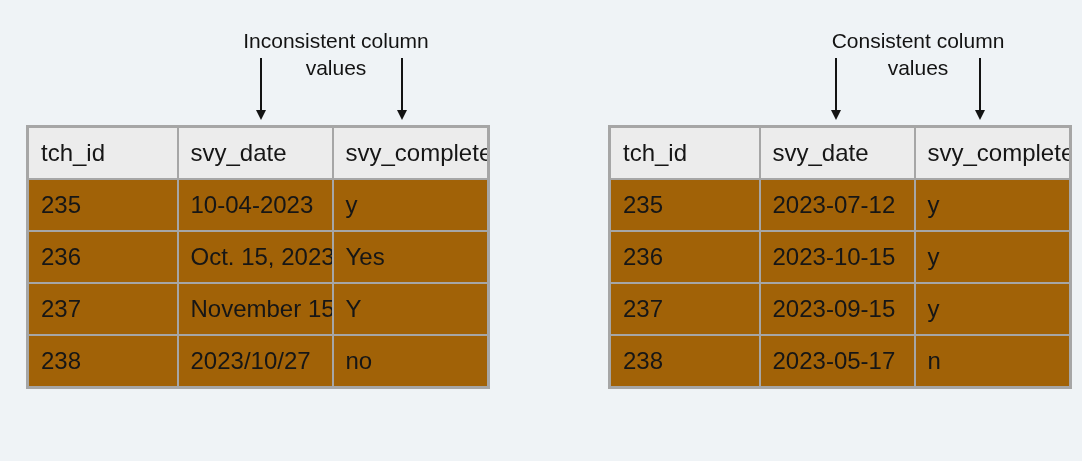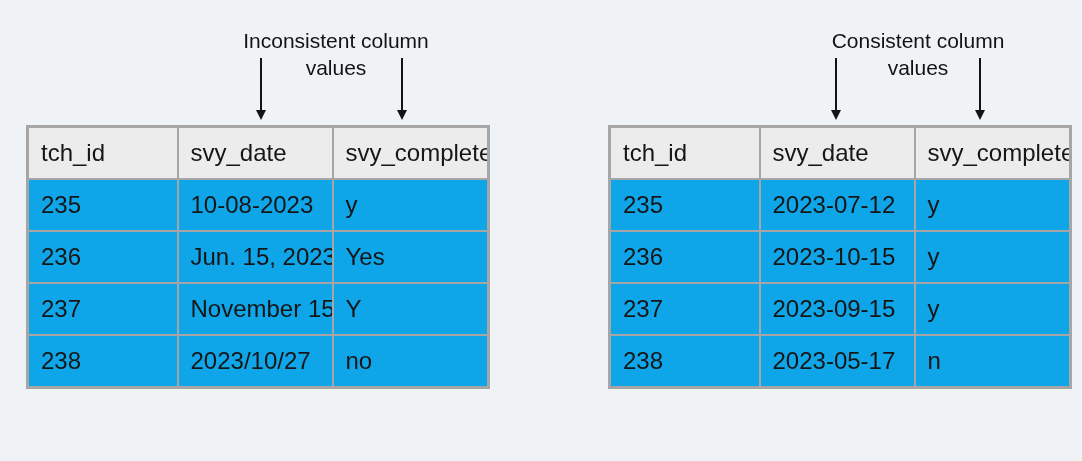--- a/index.html
+++ b/index.html
@@ -84,21 +84,21 @@
     font-size: 24px;
     font-weight: 400;
     white-space: nowrap;
     overflow: hidden;
   }
   .dtable th {
     background: #ececec;
     height: 52px;
   }
   .dtable td {
-    background: #0ea5e9;
+    background: #a16207;
     height: 38px;
   }
 </style>
 </head>
 <body>
 
 <section class="panel" id="panel-inconsistent">
 
   <div class="annotation">
     <span>Inconsistent column</span><br>
@@ -123,26 +123,26 @@
     <thead>
       <tr>
         <th>tch_id</th>
         <th>svy_date</th>
         <th>svy_complete</th>
       </tr>
     </thead>
     <tbody>
       <tr>
         <td>235</td>
-        <td>10-08-2023</td>
+        <td>10-04-2023</td>
         <td>y</td>
       </tr>
       <tr>
         <td>236</td>
-        <td>Jun. 15, 2023</td>
+        <td>Oct. 15, 2023</td>
         <td>Yes</td>
       </tr>
       <tr>
         <td>237</td>
         <td>November 15</td>
         <td>Y</td>
       </tr>
       <tr>
         <td>238</td>
         <td>2023/10/27</td>

